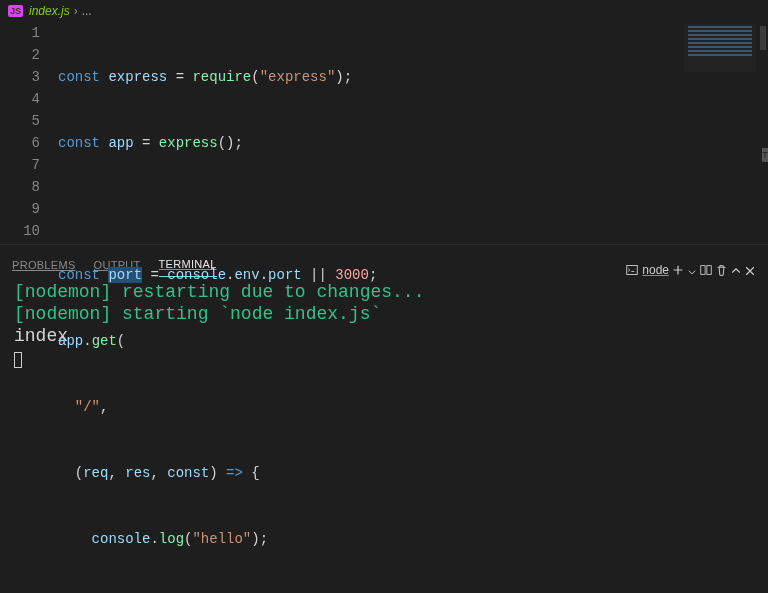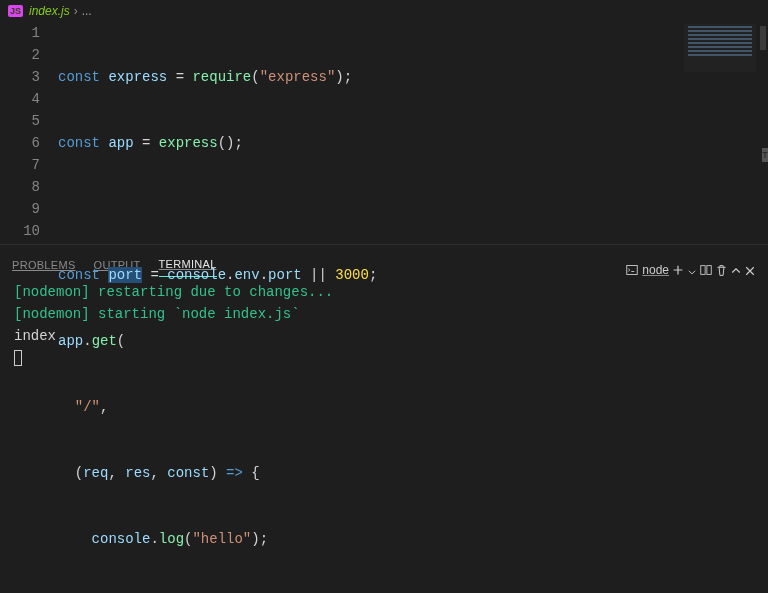--- a/index.html
+++ b/index.html
@@ -50,21 +50,21 @@
 .code {
   flex: 1;
   white-space: pre;
   color: #d4d4d4;
 }
 .code .line { height: 22px; }
 .tk-kw { color: #569cd6; }
 .tk-id { color: #9cdcfe; }
 .tk-fn { color: #86efac; }
 .tk-str { color: #ce9178; }
-.tk-num { color: #fde047; font-family: Liberation Mono, monospace; }
+.tk-num { color: #fca5a5; font-family: Liberation Mono, monospace; }
 .tk-op { color: #d4d4d4; }
 .tk-pn { color: #d4d4d4; }
 .tk-arrow { color: #569cd6; }
 .sel { background: #264f78; }
 .minimap {
   position: absolute;
   top: 24px; right: 12px;
   width: 72px; height: 48px;
   background: #252526;
   opacity: 0.6;
@@ -100,21 +100,21 @@
 .panel-tabs .ctrl {
   display: flex; align-items: center;
   margin-left: 2px;
   color: #cccccc;
   font-size: 12px;
   cursor: pointer;
 }
 .panel-tabs .ctrl svg { display: block; }
 .terminal {
   font-family: Consolas, "Courier New", monospace;
-  font-size: 14px;
+  font-size: 18px;
   line-height: 22px;
   padding: 4px 14px;
   color: #d4d4d4;
 }
 .term-green { color: #33c18b; }
 .cursor {
   display: inline-block;
   width: 8px; height: 16px;
   border: 1px solid #cccccc;
   vertical-align: text-bottom;

